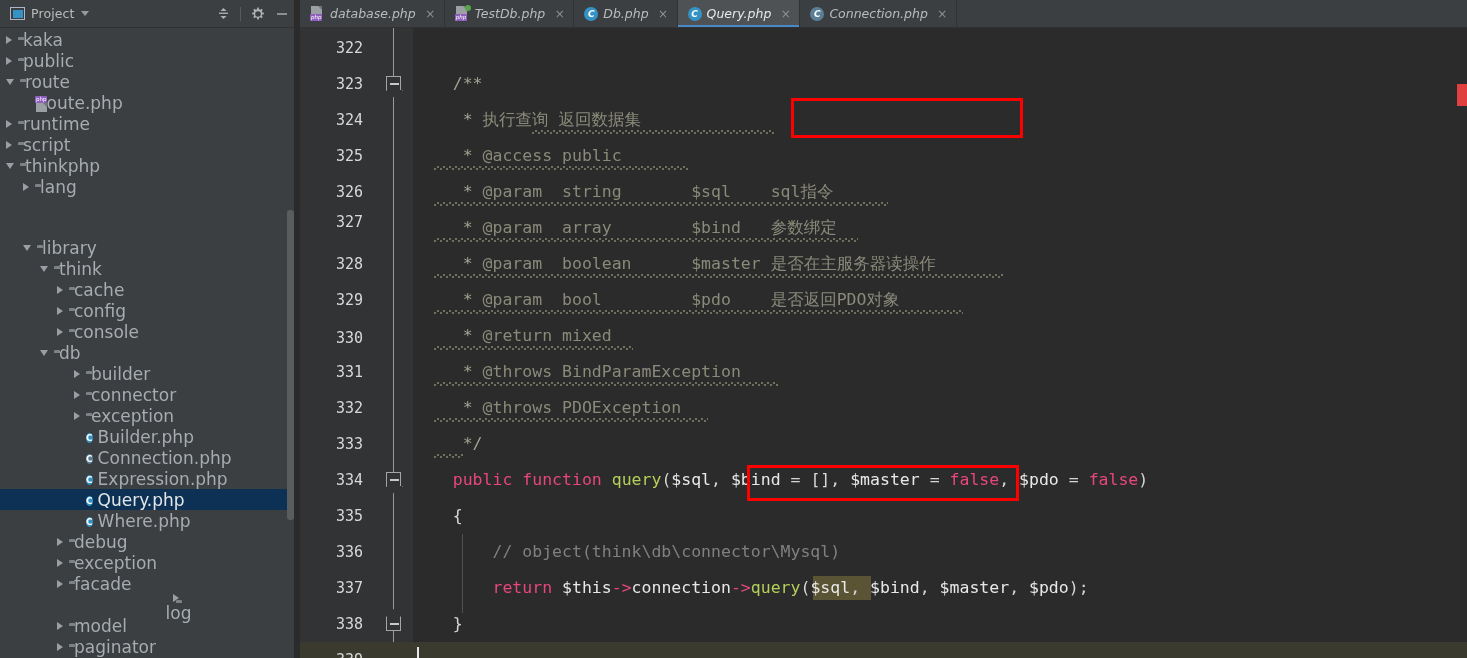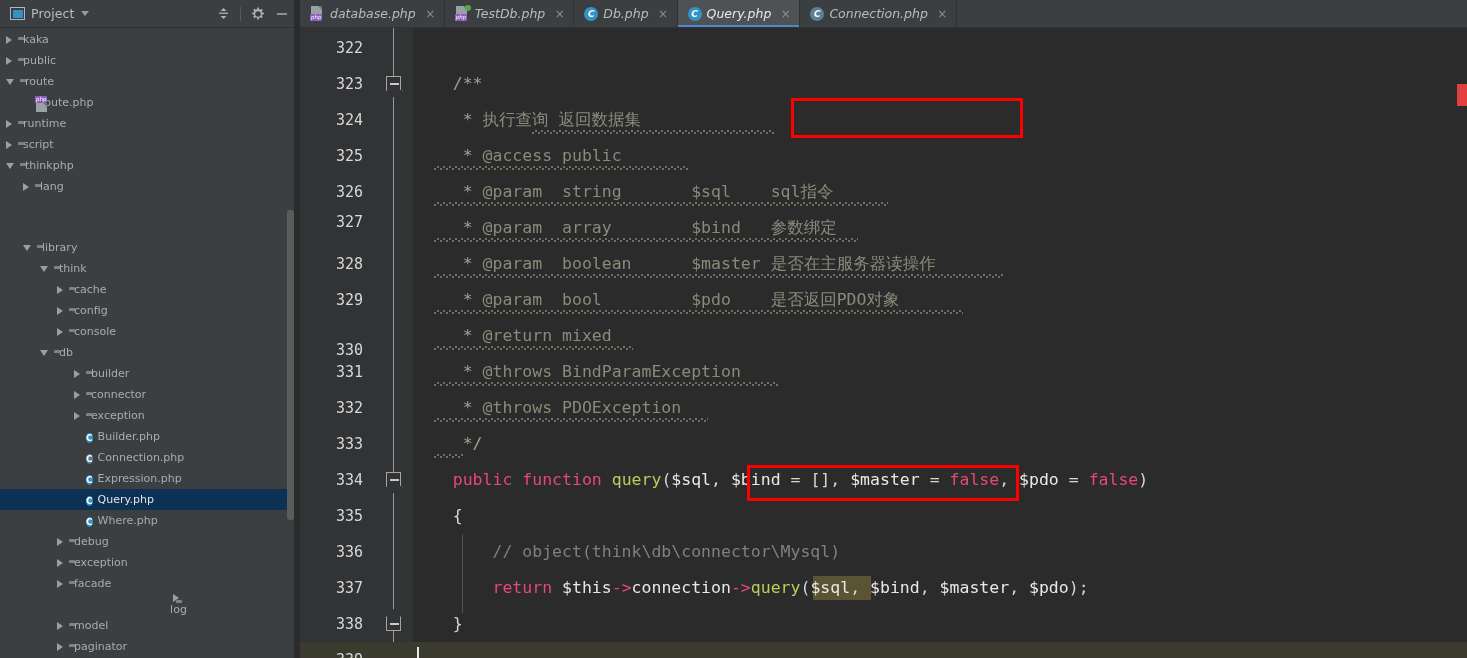--- a/index.html
+++ b/index.html
@@ -109,21 +109,21 @@
   .cls-ico {
     width: 14px; height: 14px; border-radius: 50%;
     background: #3592c4; color: #ffffff;
     font-size: 9px; line-height: 14px; text-align: center;
     font-family: "DejaVu Sans", sans-serif; font-weight: bold;
   }
   .cls-ico.abs { background: #5b7f96; }
   .cls-ico.abs:before, .cls-ico.abs:after {
     content: ""; position: absolute;
   }
-  .lbl { font-size: 11px; color: #a7acb0; }
+  .lbl { font-size: 17px; color: #a7acb0; }
 
   .sb-scroll {
     position: absolute; right: 6px; width: 7px;
     background: #5a5d5e; border-radius: 3px;
   }
   .sb-edge { position: absolute; right: 0; top: 0; width: 6px; height: 100%; background: #2b2b2b; }
 
   
   .editor { flex: 1; height: 658px; background: #2b2b2b; display: flex; flex-direction: column; position: relative; }
 
@@ -475,21 +475,21 @@
       <div class="gutter" id="gutter">
           <div class="hl-row-g" style="top: 614px;"></div>
           <div class="ln" style="top: 2px;">322</div>
           <div class="ln" style="top: 38px;">323</div>
           <div class="ln" style="top: 74px;">324</div>
           <div class="ln" style="top: 110px;">325</div>
           <div class="ln" style="top: 146px; text-align: center;">326</div>
           <div class="ln" style="top: 176px; margin-left: 12px;">327</div>
           <div class="ln" style="top: 218px;">328</div>
           <div class="ln" style="top: 254px;">329</div>
-          <div class="ln" style="top: 304px;">330</div>
+          <div class="ln" style="top: 292px;">330</div>
           <div class="ln" style="top: 326px;">331</div>
           <div class="ln" style="top: 362px;">332</div>
           <div class="ln" style="top: 398px;">333</div>
           <div class="ln" style="top: 434px;">334</div>
           <div class="ln" style="top: 470px;">335</div>
           <div class="ln" style="top: 506px;">336</div>
           <div class="ln" style="top: 542px;">337</div>
           <div class="ln" style="top: 578px;">338</div>
           <div class="ln" style="top: 614px;">339</div>
         </div>

